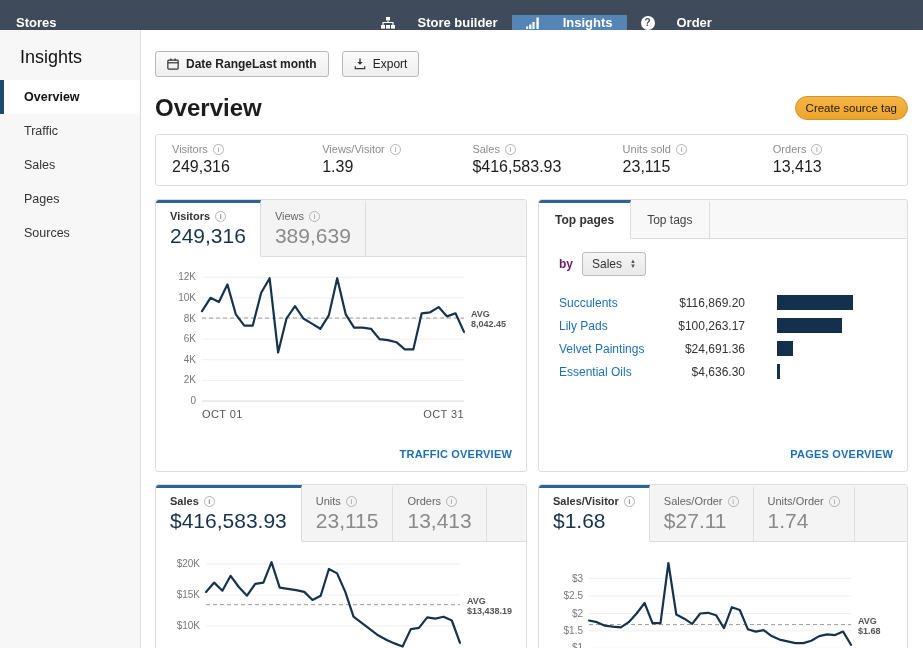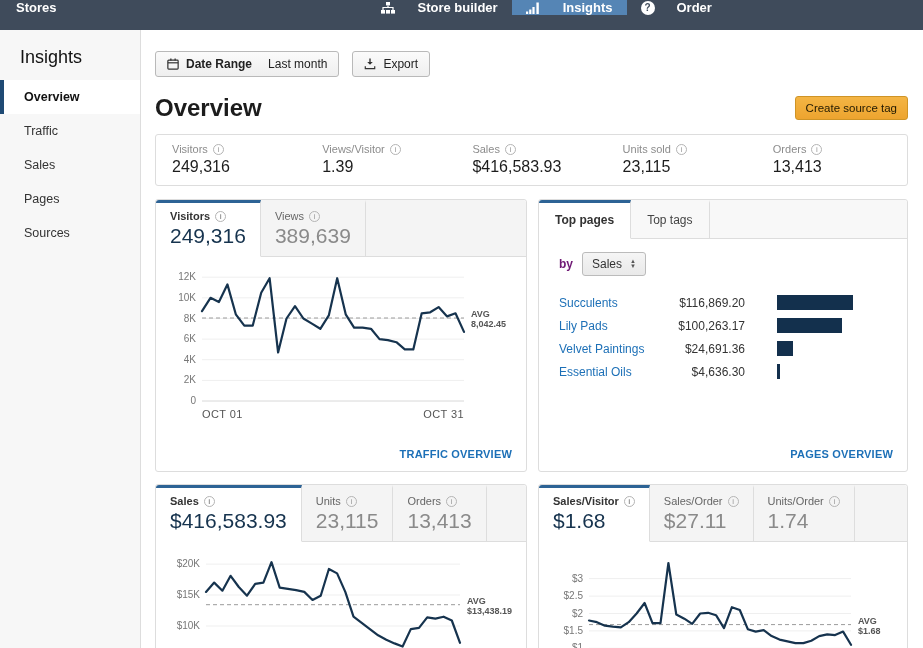--- a/index.html
+++ b/index.html
@@ -1,43 +1,43 @@
 <!DOCTYPE html>
 <html><head>
 <meta charset="utf-8">
 <style>
   * { margin:0; padding:0; box-sizing:border-box; }
   html,body { width:923px; height:648px; overflow:hidden; }
   body { font-family:"Liberation Sans", sans-serif; background:#fff; color:#222; }
   #app { position:relative; width:923px; height:648px; overflow:hidden; background:#fff; }
 
   
-  .topnav { height:30px; background:#3f4b5b; display:flex; align-items:flex-start; }
+  .topnav { height:30px; background:#3f4b5b; display:flex; align-items:flex-end; }
   .brand { color:#fff; font-size:13px; font-weight:700; padding:0 16px; display:flex; align-items:center; }
   .nav-items { display:flex; margin-left:295px; }
   .nav-item { display:flex; align-items:center; gap:22px; padding:0 14px; color:#fff; font-size:13px; font-weight:700; cursor:pointer; }
   .nav-item.active { background:#5585b5; }
   .help-circle { width:14px; height:14px; border-radius:50%; background:#fff; color:#3f4b5b; font-size:10px; font-weight:700; display:flex; align-items:center; justify-content:center; }
 
   
   .sidebar { position:absolute; left:0; top:30px; width:141px; height:618px; background:#f7f7f7; border-right:1px solid #ddd; }
   .sidebar h2 { font-size:18px; font-weight:500; color:#111; padding:17px 0 12px 20px; }
   .side-item { font-size:12.5px; color:#333; padding:10px 20px; border-left:4px solid transparent; cursor:pointer; }
   .side-item.active { background:#fff; border-left-color:#1f4a74; font-weight:700; color:#111; }
 
   
   .main { position:absolute; left:142px; top:30px; right:0; bottom:0; padding:0 15px 0 13px; overflow:hidden; }
   .toolbar { margin-top:21px; display:flex; gap:13px; }
   .btn { display:inline-flex; align-items:center; gap:7px; height:26px; padding:0 11px; background:linear-gradient(#fbfbfb,#efefef); border:1px solid #b9b9b9; border-radius:3px; font-size:12px; color:#222; cursor:pointer; }
   .btn b { font-weight:700; }
-  .btn .light { font-weight:400; margin-left:16px; }
+  .btn .light { font-weight:700; margin-left:0; }
 
   .title-row { display:flex; align-items:center; justify-content:space-between; margin-top:17px; }
   .title-row h1 { font-size:24px; font-weight:600; color:#1c1c1c; }
-  .btn-amber { height:24px; padding:0 10px; background:linear-gradient(#f4b544,#eda42f); border:1px solid #cf9426; border-radius:3px; font-size:11.5px; color:#221a02; cursor:pointer; }
+  .btn-amber { height:24px; padding:0 10px; background:linear-gradient(#f4b544,#eda42f); border:1px solid #cf9426; border-radius:12px; font-size:11.5px; color:#221a02; cursor:pointer; }
 
   .stats-bar { margin-top:12px; border:1px solid #ddd; border-radius:3px; display:flex; padding:8px 0 9px; background:#fff; }
   .stat { flex:1; padding-left:16px; }
   .stat-label { font-size:11px; color:#8c8c8c; display:flex; align-items:center; gap:5px; }
   .stat-value { font-size:16px; color:#1d1d1d; margin-top:3px; }
 
   .info { display:inline-block; width:11px; height:11px; border:1px solid #b4b4b4; border-radius:50%; color:#9a9a9a; font-size:8px; line-height:10px; text-align:center; flex:0 0 auto; cursor:pointer; }
 
   
   .cards-grid { display:flex; gap:11px; margin-top:13px; }

